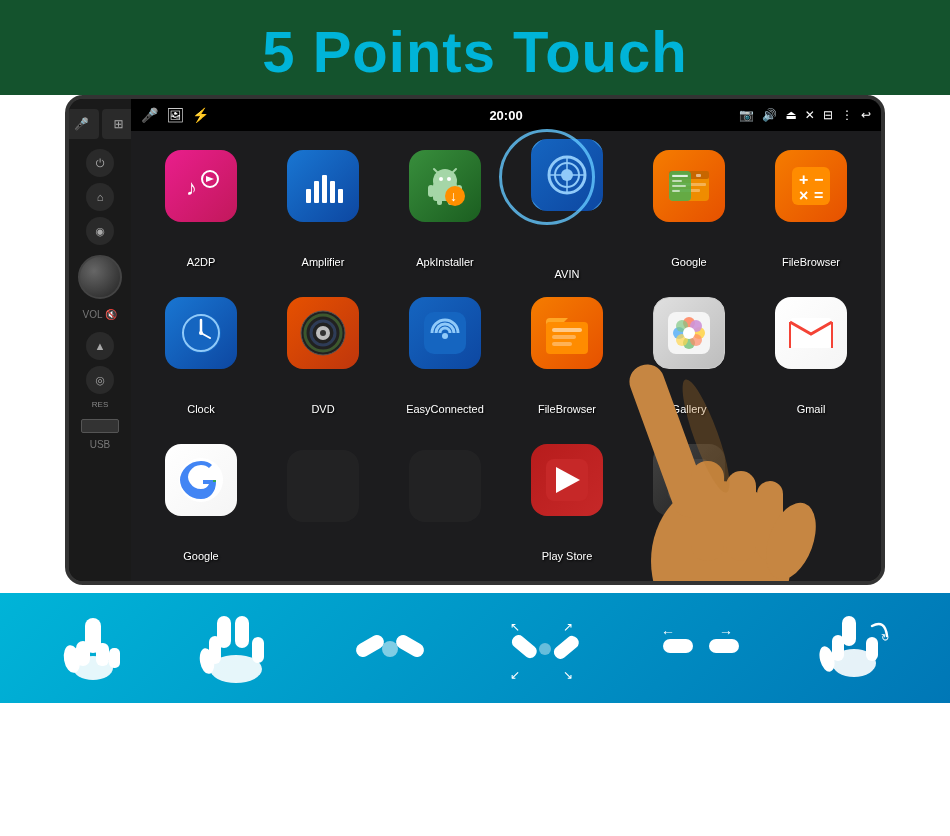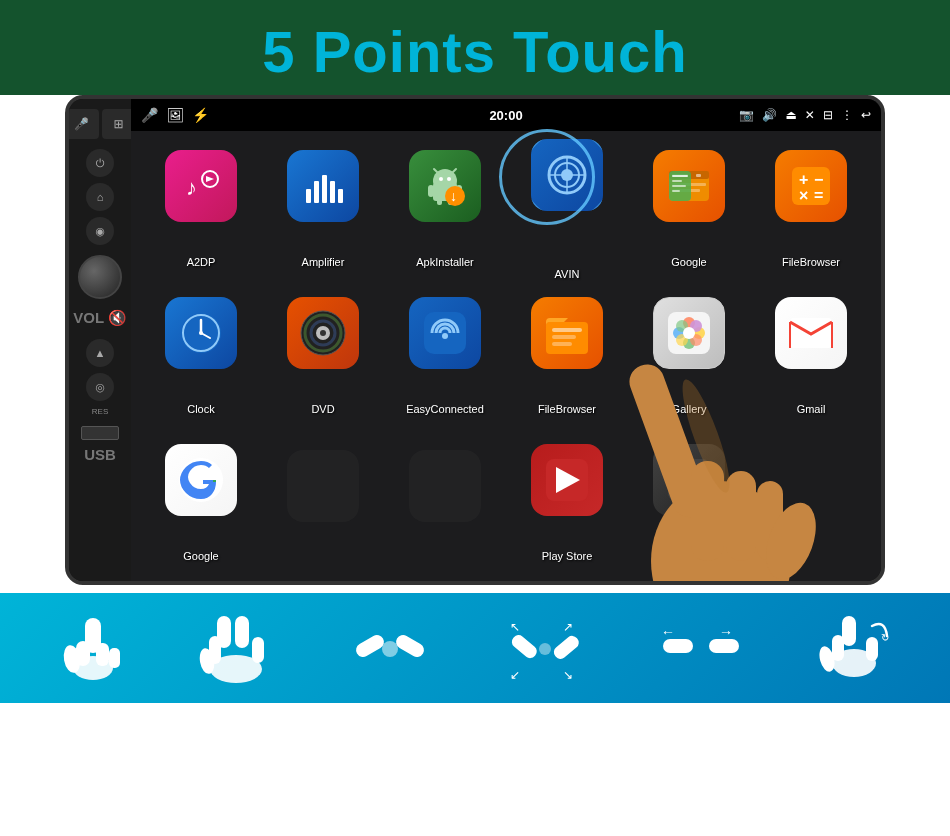--- a/index.html
+++ b/index.html
@@ -78,23 +78,22 @@
       width: 44px;
       height: 44px;
       background: radial-gradient(circle at 35% 35%, #666, #222);
       border-radius: 50%;
       border: 2px solid #444;
       margin: 4px 0;
     }
 
     .side-label {
       color: #777;
-      font-size: 15px;
+      font-size: 10px;
       text-align: center;
-      font-weight: bold;
     }
 
     .usb-slot {
       width: 38px;
       height: 14px;
       background: #333;
       border-radius: 2px;
       border: 1px solid #555;
       margin-top: 4px;
     }

